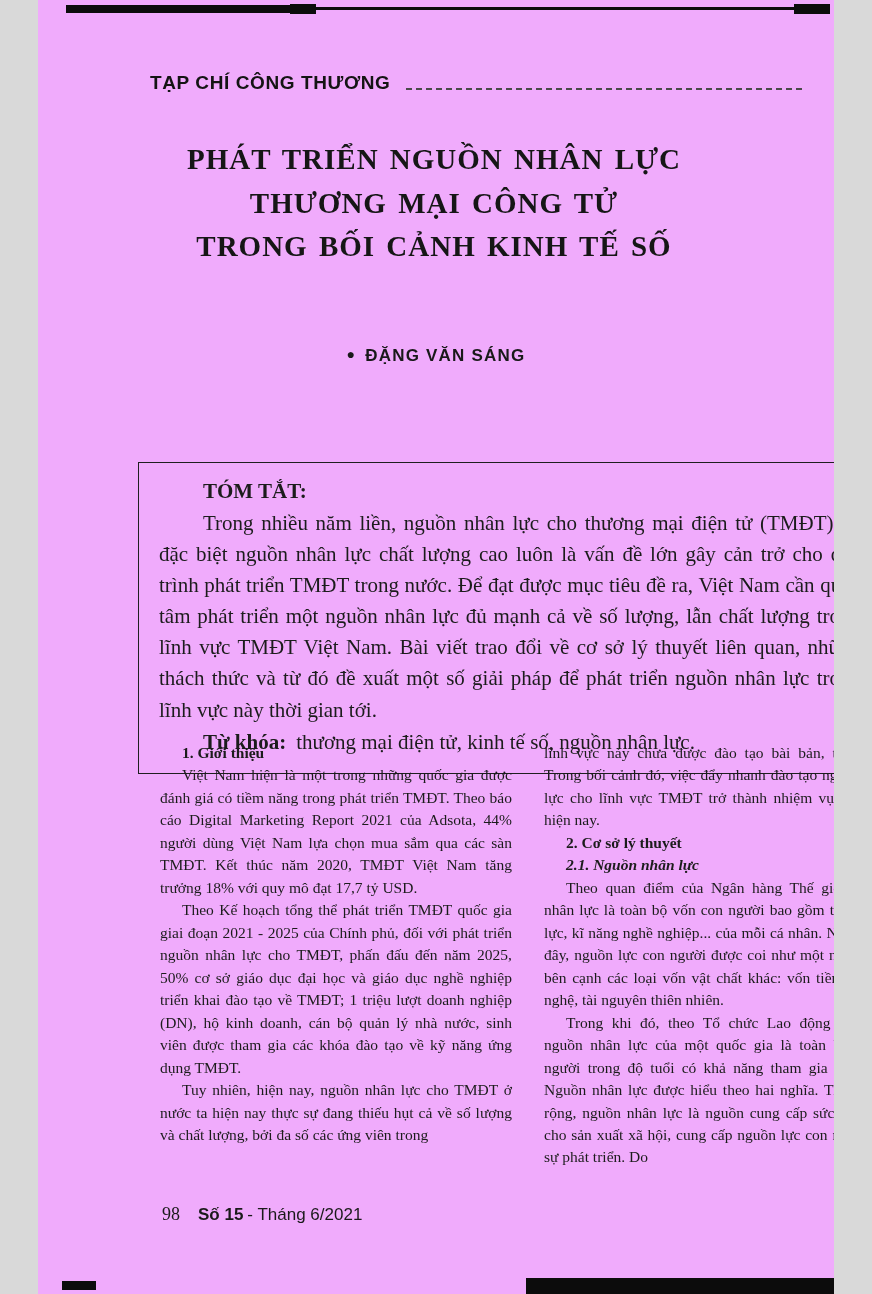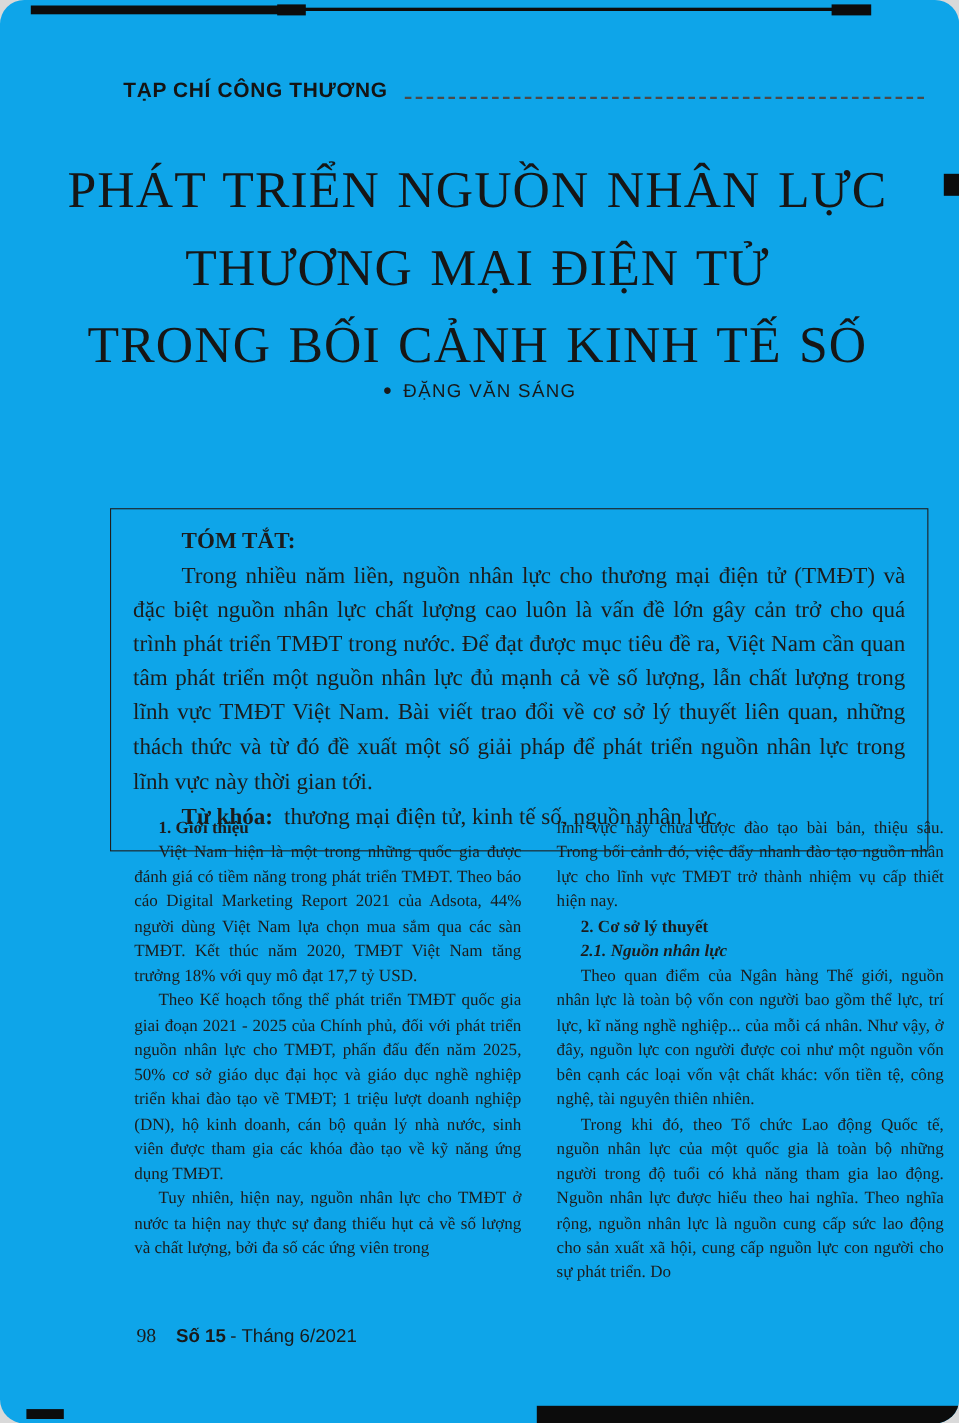--- a/index.html
+++ b/index.html
@@ -1,55 +1,54 @@
 <!DOCTYPE html>
 <html><head>
 <meta charset="utf-8">
 <style>
   * { margin:0; padding:0; box-sizing:border-box; }
   html,body { background:#d9d9d9; }
   .page {
     position:relative;
-    width:872px; height:1294px;
+    width:796px; height:1294px;
     margin:0 auto;
-    background:#0ea5e9;
+    background:#f0abfc;
     color:#1c1c1c;
     font-family:"Liberation Serif", serif;
     overflow:hidden;
-    border-radius:22px;
   }
   .art { position:absolute; background:#0c0c0c; }
 
   .header {
     position:absolute; top:72px; left:112px; right:32px;
     display:flex; align-items:flex-end;
   }
   .logo {
     font-family:"Liberation Sans", sans-serif;
     font-weight:bold; font-size:19px; letter-spacing:0.6px;
     color:#141414; white-space:nowrap;
   }
   .dash-rule {
     flex:1; border-bottom:2px dashed #4a4a4a;
     margin:0 0 4px 16px; height:1px;
   }
 
   .title {
     position:absolute; top:138px; left:0; right:4px;
     text-align:center;
-    font-weight:normal; font-size:47px; line-height:1.5;
+    font-weight:bold; font-size:29px; line-height:1.5;
     letter-spacing:1px; word-spacing:3px;
     color:#161616;
   }
 
   .author {
     position:absolute; top:346px; left:0; right:0;
     text-align:center;
     font-family:"Liberation Sans", sans-serif;
-    font-weight:normal; font-size:17px; letter-spacing:1.2px;
+    font-weight:bold; font-size:17px; letter-spacing:1.2px;
     color:#191919;
   }
   .author .bullet { font-size:14px; margin-right:9px; vertical-align:2px; }
 
   .abstract {
     position:absolute; top:462px; left:100px; width:744px;
     border:1.5px solid #1f1f1f;
     padding:13px 20px 15px 20px;
     font-size:21px; line-height:1.48; text-align:justify;
   }
@@ -91,21 +90,21 @@
   <div class="art" style="left:24px; top:1281px; width:34px; height:9px;"></div>
   <div class="art" style="left:488px; top:1278px; width:384px; height:16px;"></div>
 
   <div class="header">
     <div class="logo">TẠP CHÍ CÔNG THƯƠNG</div>
     <div class="dash-rule"></div>
   </div>
 
   <div class="title">
     <div>PHÁT TRIỂN NGUỒN NHÂN LỰC</div>
-    <div>THƯƠNG MẠI ĐIỆN TỬ</div>
+    <div>THƯƠNG MẠI CÔNG TỬ</div>
     <div>TRONG BỐI CẢNH KINH TẾ SỐ</div>
   </div>
 
   <div class="author">
     <span class="bullet">●</span><span>ĐẶNG VĂN SÁNG</span>
   </div>
 
   <div class="abstract">
     <div class="abs-heading">TÓM TẮT:</div>
     <p class="abs-body">Trong nhiều năm liền, nguồn nhân lực cho thương mại điện tử (TMĐT) và đặc biệt nguồn nhân lực chất lượng cao luôn là vấn đề lớn gây cản trở cho quá trình phát triển TMĐT trong nước. Để đạt được mục tiêu đề ra, Việt Nam cần quan tâm phát triển một nguồn nhân lực đủ mạnh cả về số lượng, lẫn chất lượng trong lĩnh vực TMĐT Việt Nam. Bài viết trao đổi về cơ sở lý thuyết liên quan, những thách thức và từ đó đề xuất một số giải pháp để phát triển nguồn nhân lực trong lĩnh vực này thời gian tới.</p>

